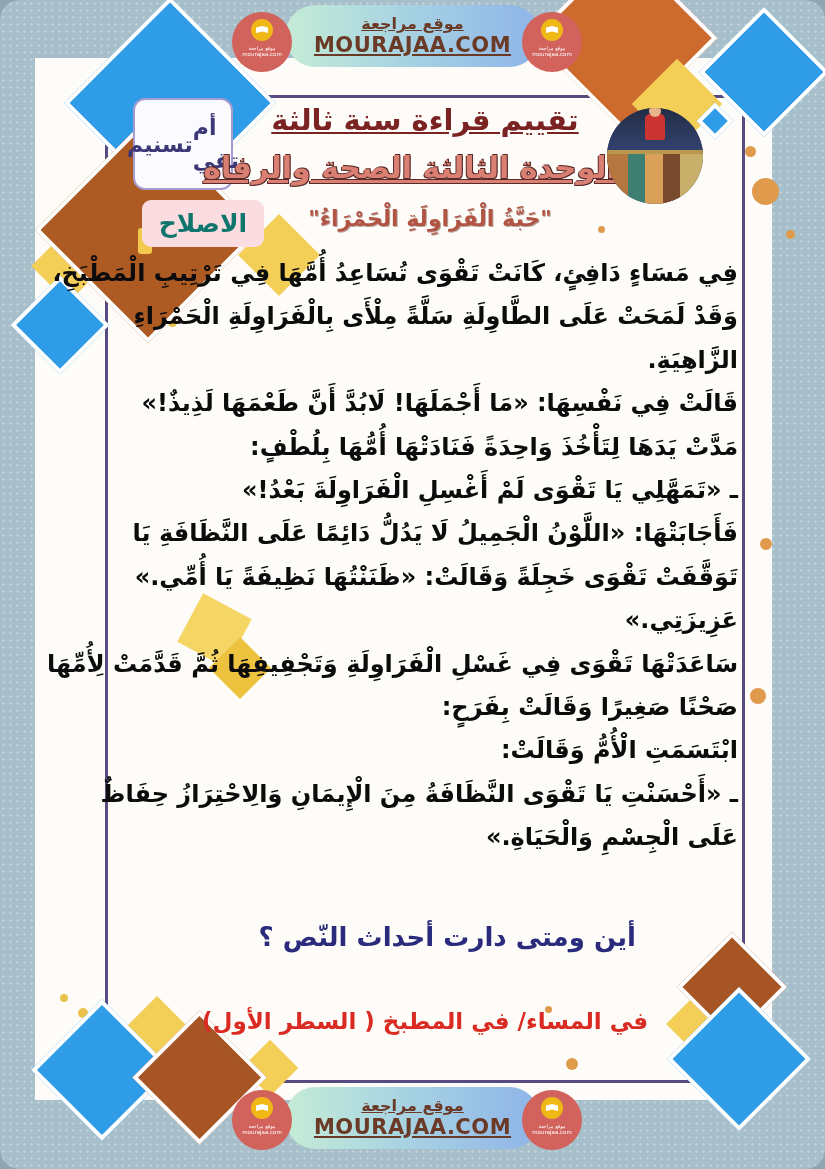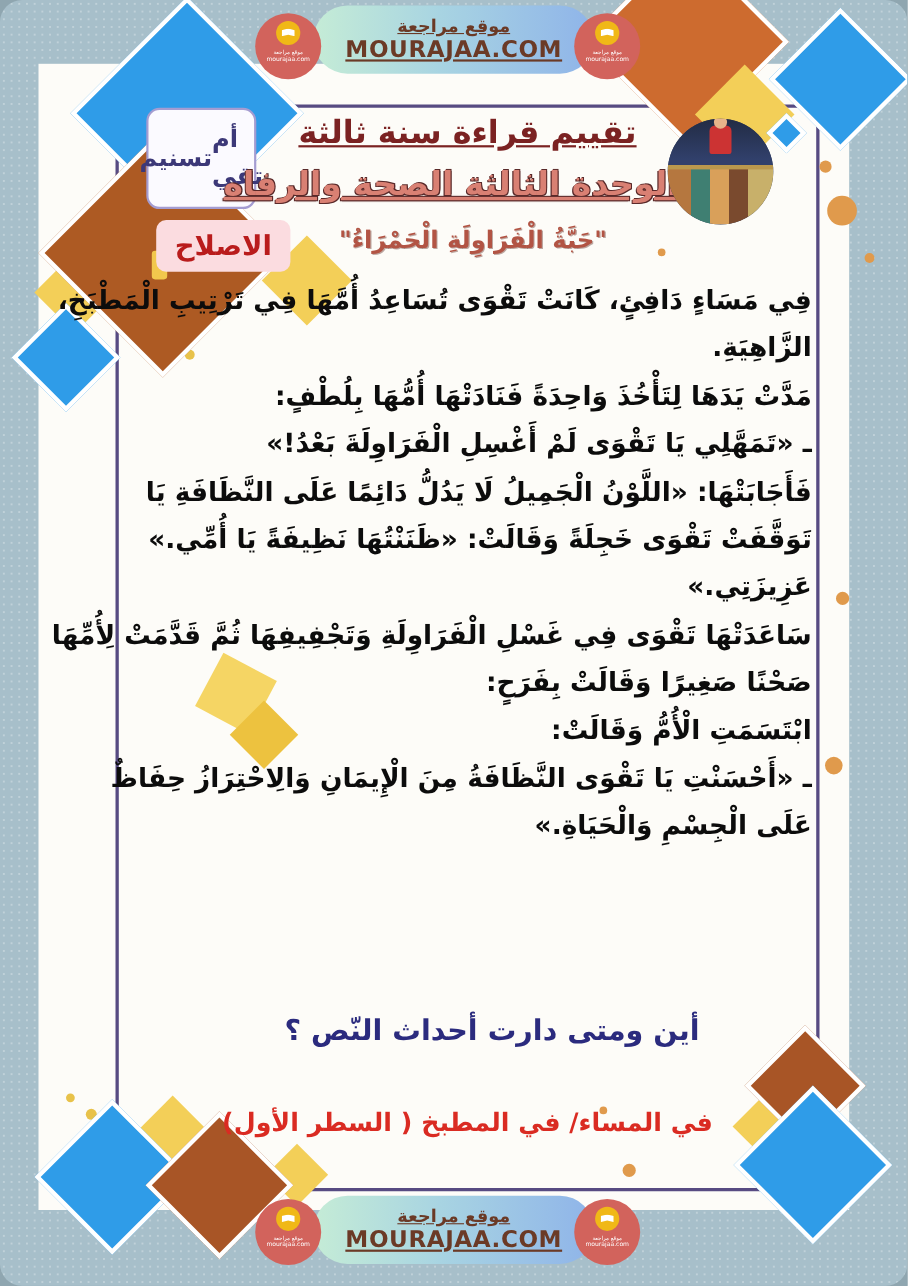--- a/index.html
+++ b/index.html
@@ -26,21 +26,21 @@
   .badge .yc:after{content:"";position:absolute;left:5px;top:7px;width:12px;height:7px;background:#fff;
     clip-path:polygon(0 20%,50% 0,100% 20%,100% 100%,50% 80%,0 100%);}
   .badge .t1{color:#fff;font-size:5px;margin-top:4px;line-height:1.2;}
   .badge .t2{color:#fff;font-size:5.5px;line-height:1.1;}
   
   .name-box{position:absolute;left:133px;top:98px;width:100px;height:92px;background:#fbfaff;
     border:2px solid #a49cd1;border-radius:12px;z-index:6;display:flex;flex-direction:row;
     align-items:center;justify-content:center;color:#3c3878;font-weight:700;font-size:22px;line-height:1.5;}
   .islah-box{position:absolute;left:142px;top:200px;width:122px;height:47px;background:#fbdce0;
     border-radius:9px;z-index:6;display:flex;align-items:center;justify-content:center;
-    color:#b91c1c;font-weight:700;font-size:25px;}
+    color:#0f766e;font-weight:700;font-size:25px;}
   .islah-accent{position:absolute;left:138px;top:228px;width:14px;height:26px;background:#f2c84d;
     border-radius:3px;z-index:5;}
   .t-main{position:absolute;left:230px;top:103px;width:390px;text-align:center;z-index:6;
     color:#7b2222;font-weight:900;font-size:29px;text-decoration:underline;}
   .t-unit{position:absolute;left:190px;top:150px;width:440px;text-align:center;z-index:6;
     color:#d98073;font-weight:900;font-size:30px;text-decoration:underline;
     text-shadow:1px 1px 0 #5a2a2a,-1px 1px 0 #5a2a2a,1px -1px 0 #5a2a2a;}
   .t-story{position:absolute;left:230px;top:206px;width:400px;text-align:center;z-index:6;
     color:#b25444;font-weight:900;font-size:22px;text-shadow:1px 1px 0 rgba(90,40,30,.4);}
   .avatar{position:absolute;left:607px;top:108px;width:96px;height:96px;border-radius:50%;
@@ -133,21 +133,23 @@
   <div class="t-story">"حَبَّةُ الْفَرَاوِلَةِ الْحَمْرَاءُ"</div>
   <div class="avatar">
     <div class="top"></div>
     <div class="fig"></div>
     <div class="band"></div>
     <div class="bot"></div>
   </div>
 
   <div class="story" dir="rtl">
     <div class="ln">فِي مَسَاءٍ دَافِئٍ، كَانَتْ تَقْوَى تُسَاعِدُ أُمَّهَا فِي تَرْتِيبِ الْمَطْبَخِ،</div>
+    <div class="ln">وَقَدْ لَمَحَتْ عَلَى الطَّاوِلَةِ سَلَّةً مِلْأَى بِالْفَرَاوِلَةِ الْحَمْرَاءِ</div>
     <div class="ln">الزَّاهِيَةِ.</div>
+    <div class="ln">قَالَتْ فِي نَفْسِهَا: «مَا أَجْمَلَهَا! لَابُدَّ أَنَّ طَعْمَهَا لَذِيذٌ!»</div>
     <div class="ln">مَدَّتْ يَدَهَا لِتَأْخُذَ وَاحِدَةً فَنَادَتْهَا أُمُّهَا بِلُطْفٍ:</div>
     <div class="ln">ـ «تَمَهَّلِي يَا تَقْوَى لَمْ أَغْسِلِ الْفَرَاوِلَةَ بَعْدُ!»</div>
     <div class="ln">فَأَجَابَتْهَا: «اللَّوْنُ الْجَمِيلُ لَا يَدُلُّ دَائِمًا عَلَى النَّظَافَةِ يَا</div>
     <div class="ln">تَوَقَّفَتْ تَقْوَى خَجِلَةً وَقَالَتْ: «ظَنَنْتُهَا نَظِيفَةً يَا أُمِّي.»</div>
     <div class="ln">عَزِيزَتِي.»</div>
     <div class="ln">سَاعَدَتْهَا تَقْوَى فِي غَسْلِ الْفَرَاوِلَةِ وَتَجْفِيفِهَا ثُمَّ قَدَّمَتْ لِأُمِّهَا</div>
     <div class="ln">صَحْنًا صَغِيرًا وَقَالَتْ بِفَرَحٍ:</div>
     <div class="ln">ابْتَسَمَتِ الْأُمُّ وَقَالَتْ:</div>
     <div class="ln">ـ «أَحْسَنْتِ يَا تَقْوَى النَّظَافَةُ مِنَ الْإِيمَانِ وَالِاحْتِرَازُ حِفَاظٌ</div>
     <div class="ln">عَلَى الْجِسْمِ وَالْحَيَاةِ.»</div>

